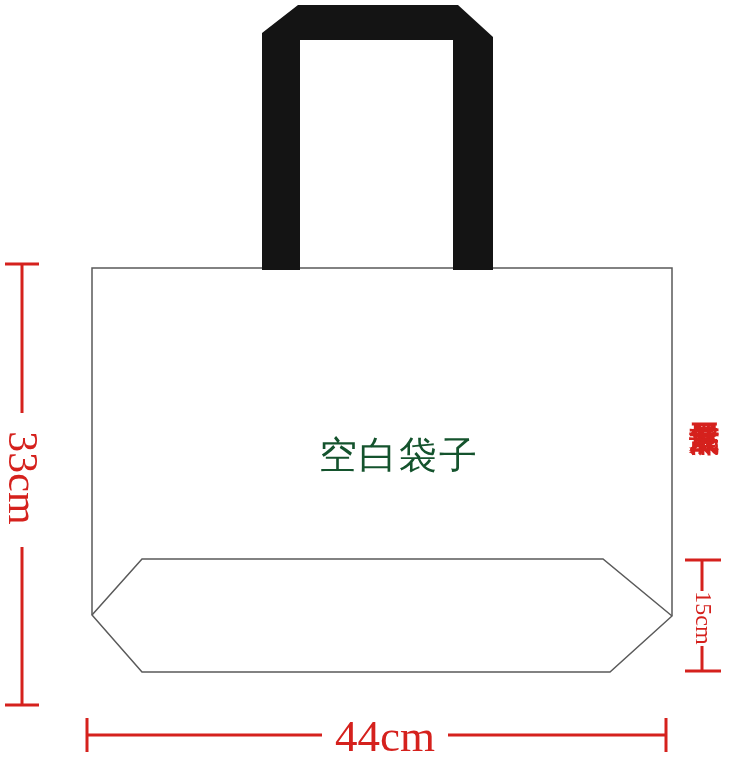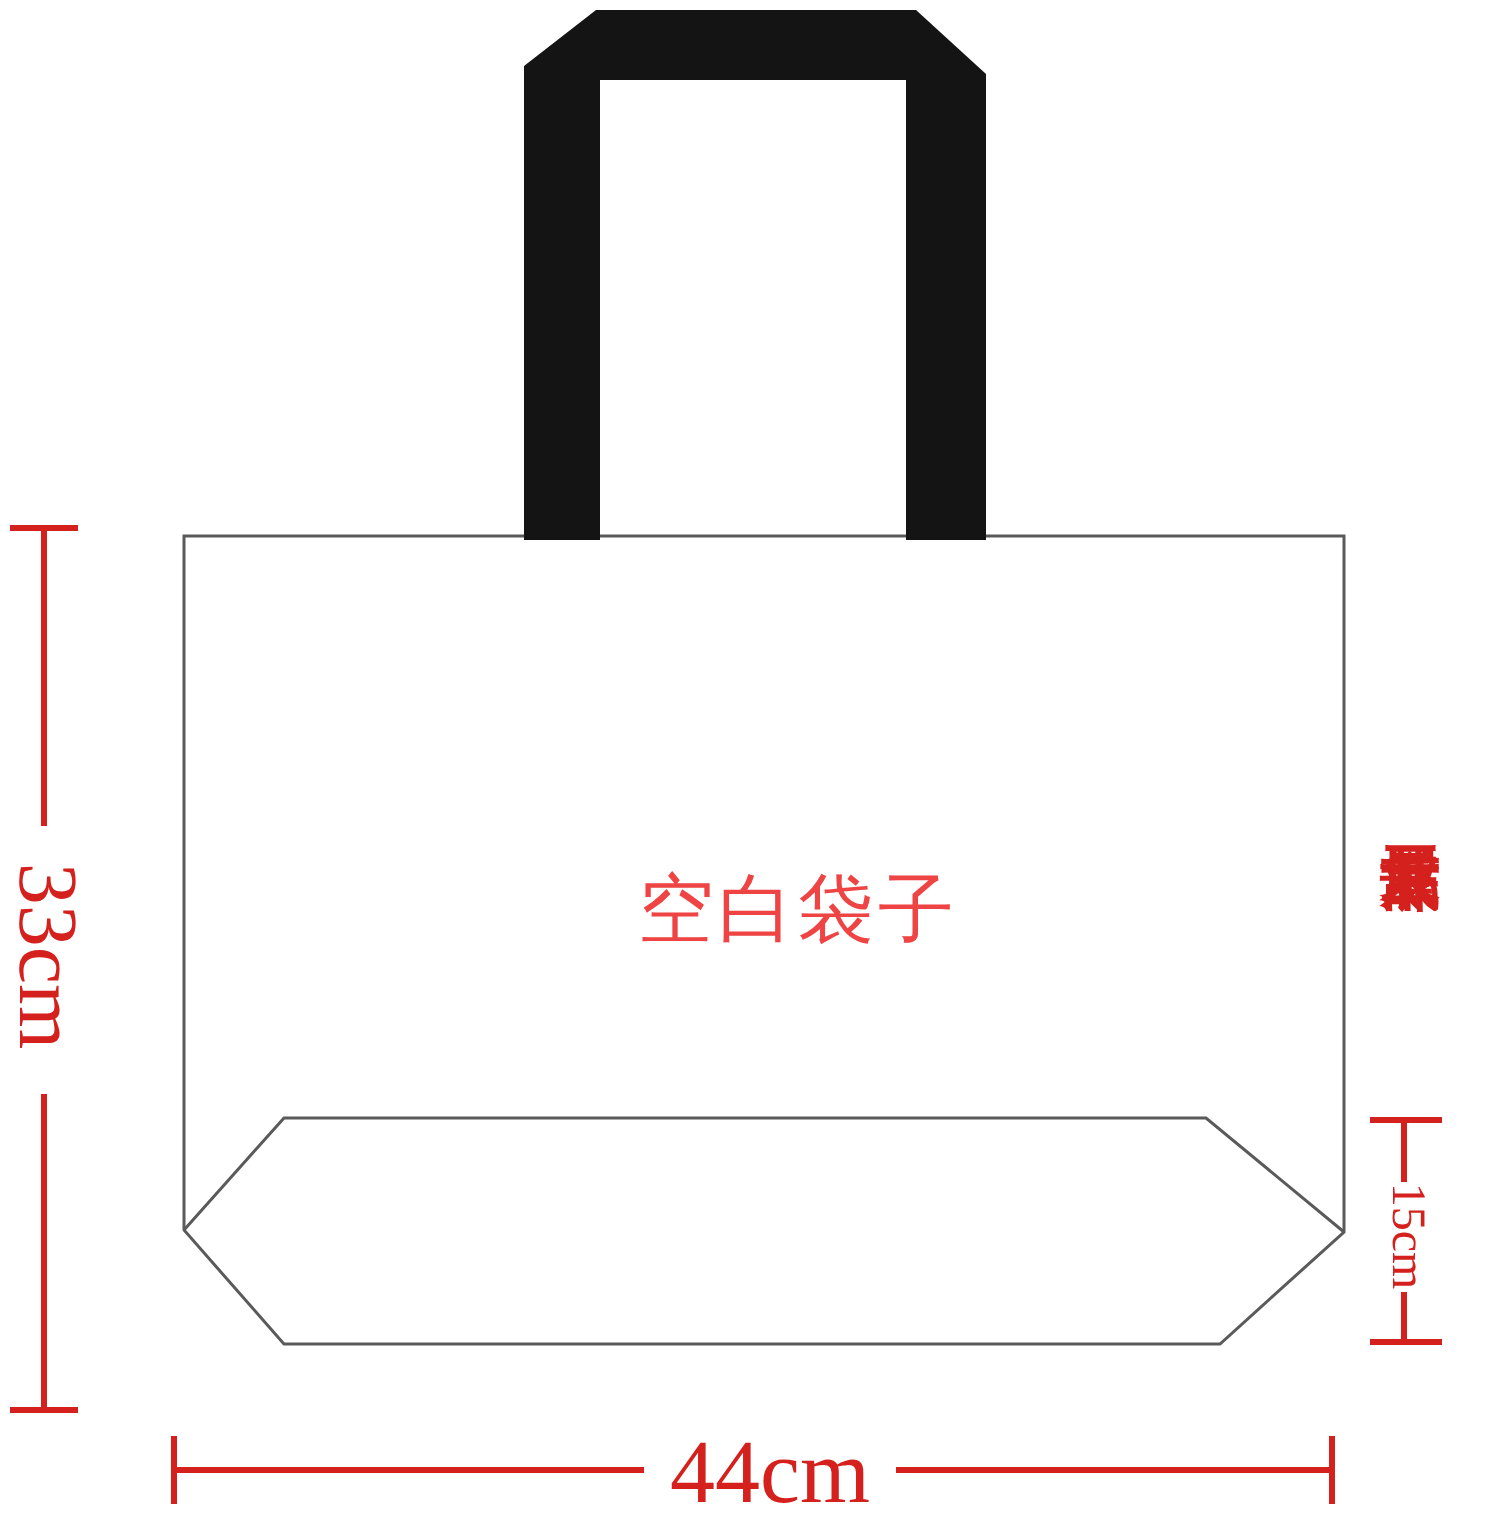--- a/index.html
+++ b/index.html
@@ -25,21 +25,21 @@
     transform:translate(-50%,-50%) rotate(90deg);
   }
   #exp-title{
     left:704px;top:399px;font-size:30px;font-weight:700;line-height:1.01;
     writing-mode:vertical-rl;text-orientation:upright;
     transform:translateX(-50%);
   }
   #bag-label{
     position:absolute;left:399px;top:455px;
     transform:translate(-50%,-50%);
-    font-size:38px;color:#ef4444;letter-spacing:2px;white-space:nowrap;
+    font-size:38px;color:#14532d;letter-spacing:2px;white-space:nowrap;
     font-family:"Liberation Sans",sans-serif;
   }
 </style>
 </head>
 <body>
 
 <div class="canvas">
 
   <svg width="750" height="762" viewBox="0 0 750 762">
 

